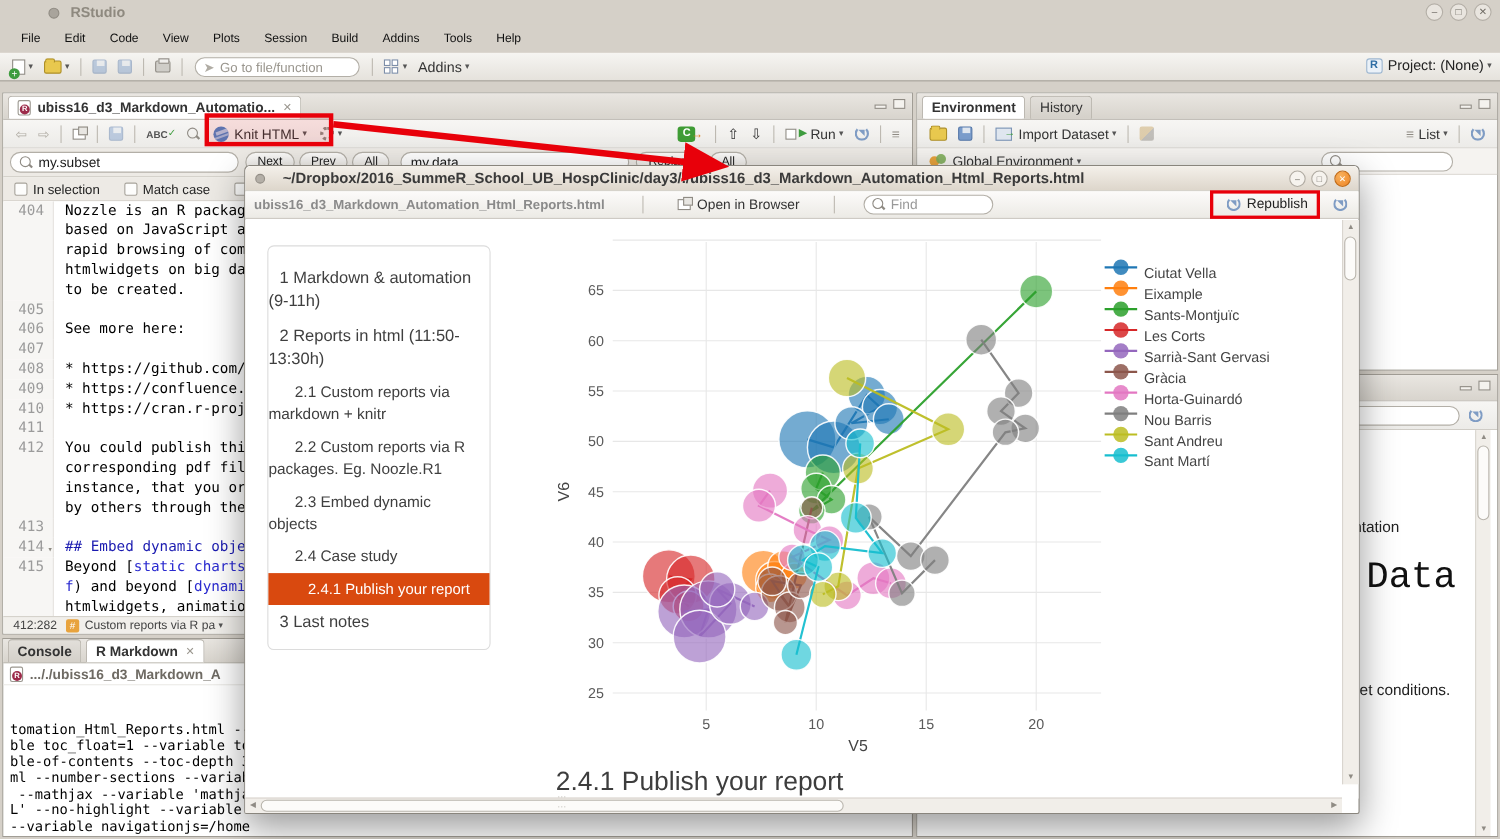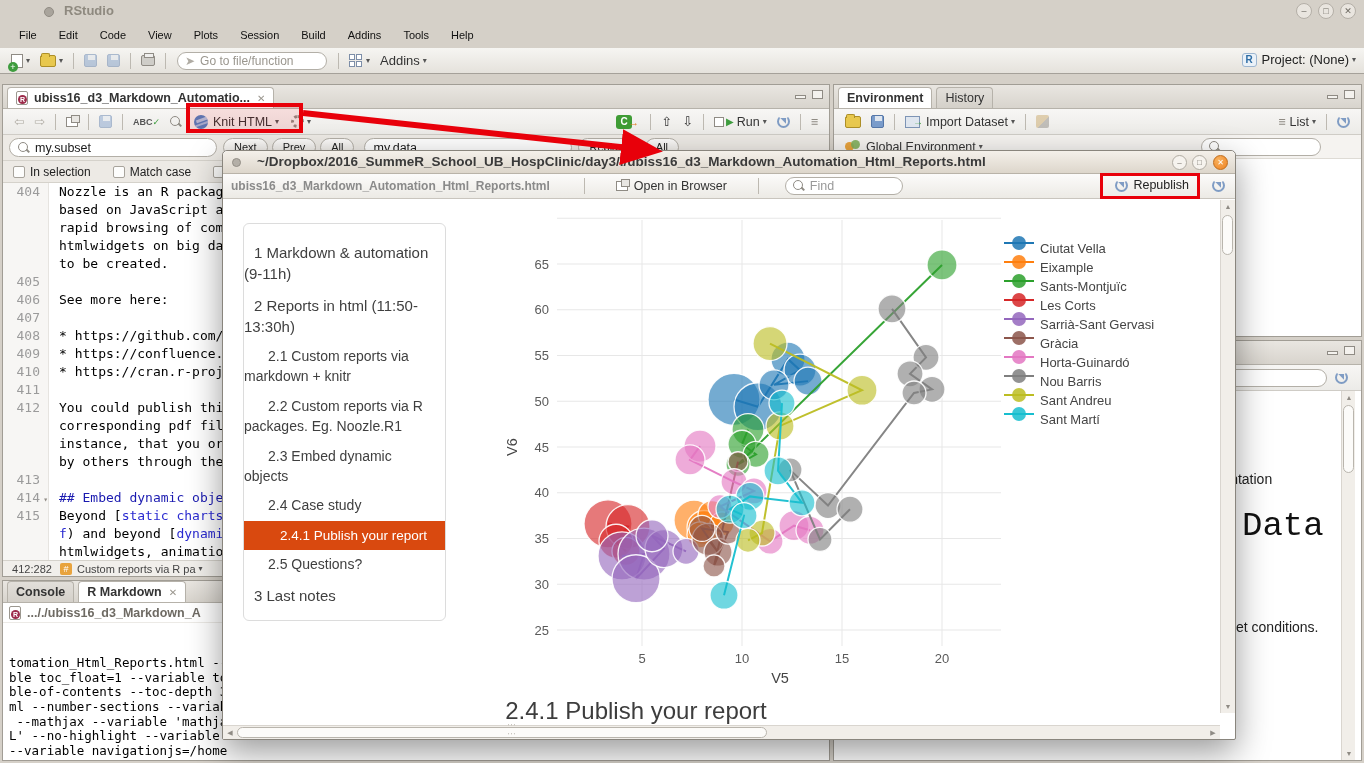--- a/index.html
+++ b/index.html
@@ -495,21 +495,20 @@
   </div>
   <div id="v-content">
     <div id="toc">
         <div class="toc-item toc-l1">1 Markdown &amp; automation (9-11h)</div>
         <div class="toc-item toc-l1">2 Reports in html (11:50-13:30h)</div>
         <div class="toc-item toc-l2">2.1 Custom reports via markdown + knitr</div>
         <div class="toc-item toc-l2">2.2 Custom reports via R packages. Eg. Noozle.R1</div>
         <div class="toc-item toc-l2">2.3 Embed dynamic objects</div>
         <div class="toc-item toc-l2">2.4 Case study</div>
         <div class="toc-item toc-l3 active">2.4.1 Publish your report</div>
-        <div class="toc-item toc-l2">2.5 Questions?</div>
         <div class="toc-item toc-l1">3 Last notes</div>
       </div>
     <svg id="chart" width="710" height="480">
         <line x1="141" y1="14" x2="141" y2="440" stroke="#e7e7e7" stroke-width="1"></line>
         <line x1="241" y1="14" x2="241" y2="440" stroke="#e7e7e7" stroke-width="1"></line>
         <line x1="341" y1="14" x2="341" y2="440" stroke="#e7e7e7" stroke-width="1"></line>
         <line x1="441" y1="14" x2="441" y2="440" stroke="#e7e7e7" stroke-width="1"></line>
         <line x1="56" y1="424" x2="500" y2="424" stroke="#e7e7e7" stroke-width="1"></line>
         <line x1="56" y1="378.25" x2="500" y2="378.25" stroke="#e7e7e7" stroke-width="1"></line>
         <line x1="56" y1="332.5" x2="500" y2="332.5" stroke="#e7e7e7" stroke-width="1"></line>

